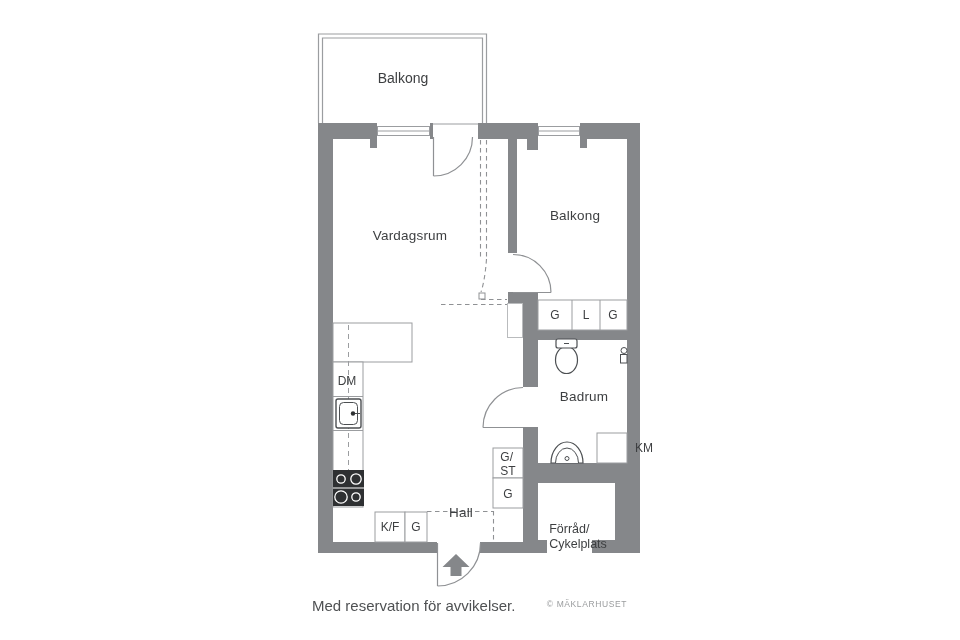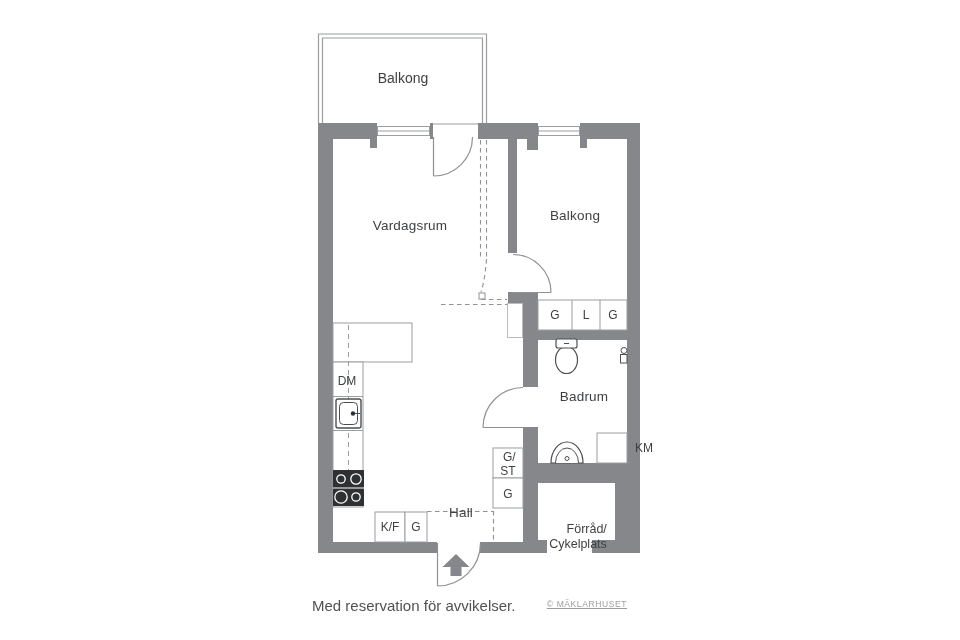--- a/index.html
+++ b/index.html
@@ -3,34 +3,34 @@
 <meta charset="utf-8">
 <style>
   html,body{margin:0;padding:0;background:#ffffff;}
   #canvas{
     position:relative;width:960px;height:640px;background:#ffffff;overflow:hidden;
     font-family:"Liberation Sans", sans-serif;
   }
   #plan-svg{position:absolute;left:0;top:0;}
   .lbl{
     position:absolute;transform:translate(-50%,-50%);
-    color:#3d3f41;white-space:nowrap;text-align:right;
+    color:#3d3f41;white-space:nowrap;text-align:left;
     -webkit-font-smoothing:antialiased;
   }
   .room{font-size:13.5px;letter-spacing:.2px;}
   .small{font-size:12px;}
   .multi{line-height:14px;font-size:12px;}
   .storage{line-height:15px;font-size:12.5px;margin-top:23px;}
   .multi span,.storage span{display:block;}
   .balcony-size{font-size:14px;}
   .footer-left{
     position:absolute;left:312px;top:597px;font-size:15px;color:#4f5153;
   }
   .footer-right{
-    position:absolute;right:333px;top:599px;font-size:8.5px;color:#9a9c9e;letter-spacing:.6px;text-decoration:underline;
+    position:absolute;right:333px;top:599px;font-size:8.5px;color:#9a9c9e;letter-spacing:.6px;
   }
 </style>
 </head>
 <body>
 
 <div id="canvas">
 
   <svg id="plan-svg" width="960" height="640" viewBox="0 0 960 640">
 
     <g fill="#85878a" stroke="none">
@@ -157,21 +157,21 @@
     </g>
     <g fill="none" stroke="#4c4f52" stroke-width="1">
       <circle cx="624" cy="350.5" r="3"></circle>
       <rect x="620.5" y="354.5" width="6.5" height="8.5"></rect>
     </g>
 
     <polygon points="456,554 469.5,567 461.5,567 461.5,576 450.5,576 450.5,567 442.5,567" fill="#85878a"></polygon>
   </svg>
 
   <div class="lbl balcony-size" style="left:403px;top:78px">Balkong</div>
-  <div class="lbl room" style="left:410px;top:225px">Vardagsrum</div>
+  <div class="lbl room" style="left:410px;top:235px">Vardagsrum</div>
   <div class="lbl room" style="left:575px;top:215px">Balkong</div>
   <div class="lbl room" style="left:584px;top:396px">Badrum</div>
   <div class="lbl room" style="left:461px;top:512px">Hall</div>
 
   <div class="lbl storage" style="left:578px;top:514px">
     <span>Förråd/</span>
     <span>Cykelplats</span>
   </div>
 
   <div class="lbl small" style="left:555px;top:315px">G</div>

